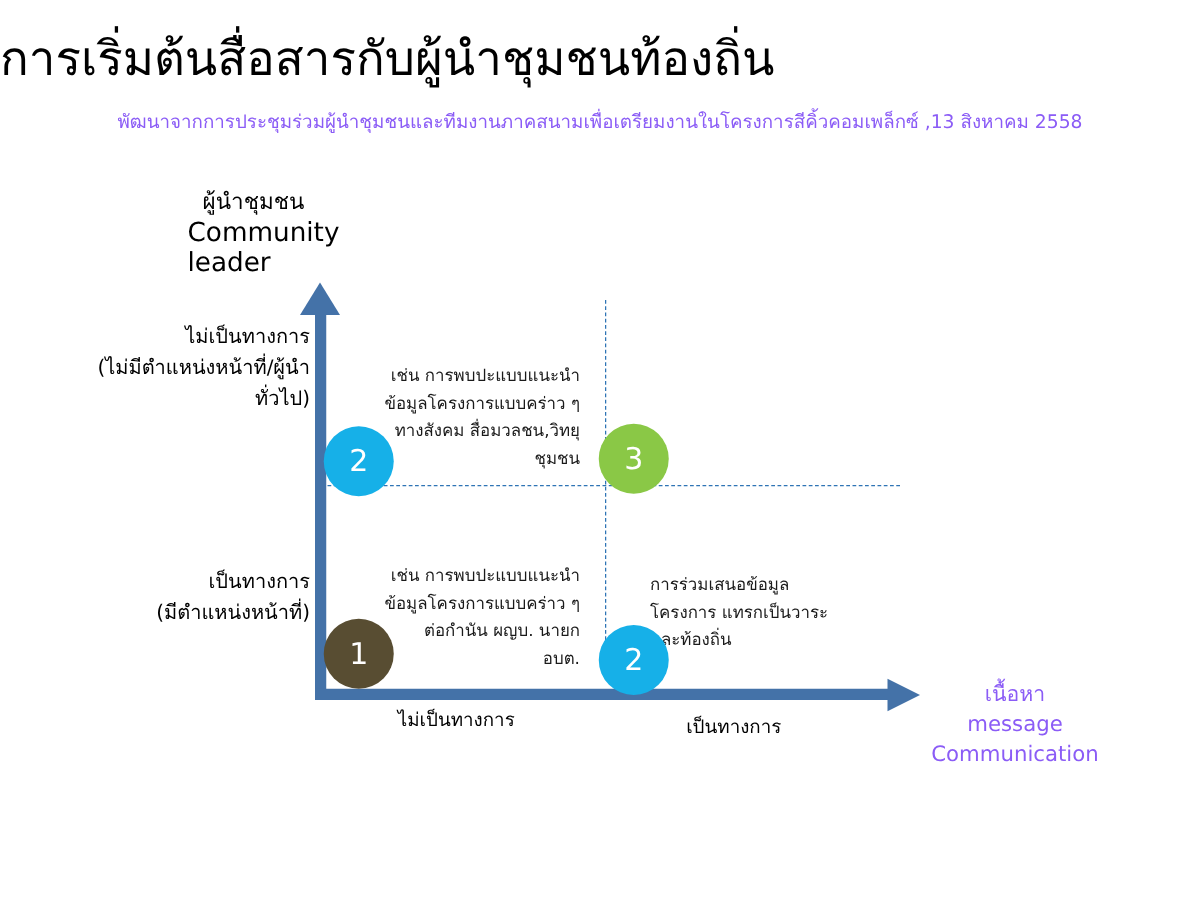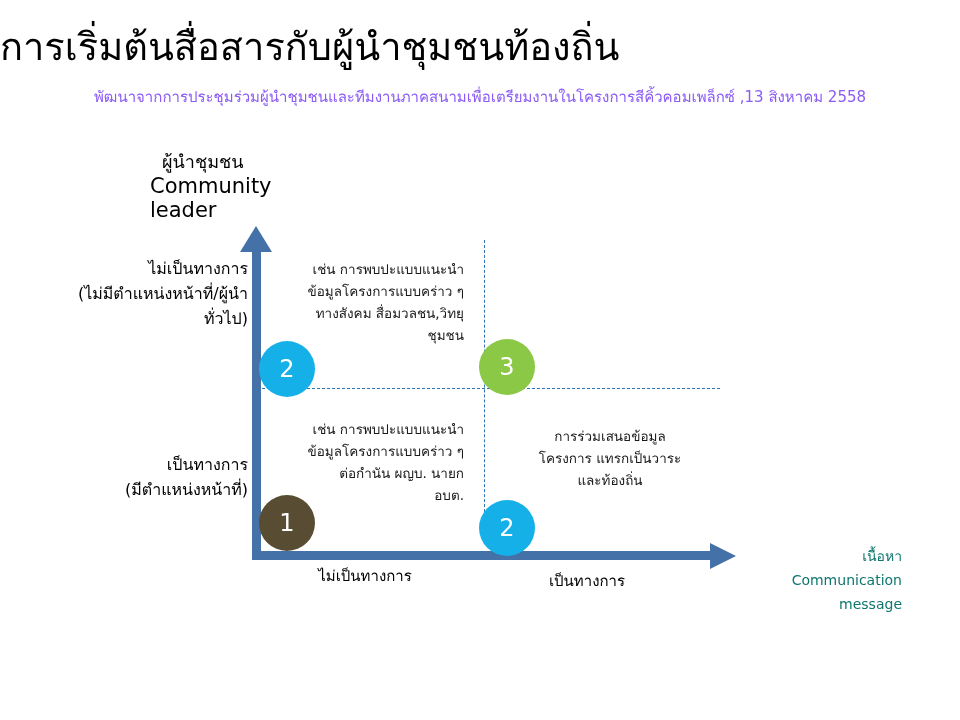--- a/index.html
+++ b/index.html
@@ -112,24 +112,24 @@
     text-align: left;
   }
   .yaxis-title .th { font-size: 18px; margin-left: 12px; }
   .yaxis-title .en { font-size: 21px; }
 
   .xaxis-title {
     position: absolute;
     left: 722px;
     top: 544px;
     width: 180px;
-    font-size: 14px;
+    font-size: 17px;
     line-height: 24px;
-    color: #0f766e;
-    text-align: right;
+    color: #8b5cf6;
+    text-align: center;
   }
 
   
   .ylabel {
     position: absolute;
     text-align: right;
     font-size: 16px;
     line-height: 25px;
     color: #000000;
   }
@@ -154,25 +154,26 @@
   }
   .xlabel-left  { left: 265px; top: 565px; width: 200px; }
   .xlabel-right { left: 487px; top: 570px; width: 200px; }
 
   
   .qtext {
     position: absolute;
     font-size: 13.5px;
     line-height: 22px;
     color: #1a1a1a;
+    margin-top: 32px;
   }
   .q2-top   { left: 288px; top: 258px; width: 176px; text-align: right; }
   .q3-top   { left: 520px; top: 258px; width: 180px; text-align: left; }
   .q1-bot   { left: 288px; top: 418px; width: 176px; text-align: right; }
-  .q2-bot   { left: 520px; top: 425px; width: 180px; text-align: center; }
+  .q2-bot   { left: 520px; top: 425px; width: 180px; text-align: left; }
 
   
   .circle {
     position: absolute;
     width: 56px;
     height: 56px;
     border-radius: 50%;
     display: flex;
     align-items: center;
     justify-content: center;
@@ -203,22 +204,22 @@
   <div class="div-v" style="border-left-color: rgb(46, 116, 181);"></div>
 
   <div class="yaxis-title">
     <div class="th">ผู้นำชุมชน</div>
     <div class="en">Community</div>
     <div class="en">leader</div>
   </div>
 
   <div class="xaxis-title">
     <div>เนื้อหา</div>
+    <div>message</div>
     <div>Communication</div>
-    <div>message</div>
   </div>
 
   <div class="ylabel ylabel-top">
     <div>ไม่เป็นทางการ</div>
     <div>(ไม่มีตำแหน่งหน้าที่/ผู้นำ</div>
     <div>ทั่วไป)</div>
   </div>
   <div class="ylabel ylabel-bottom">
     <div>เป็นทางการ</div>
     <div>(มีตำแหน่งหน้าที่)</div>

